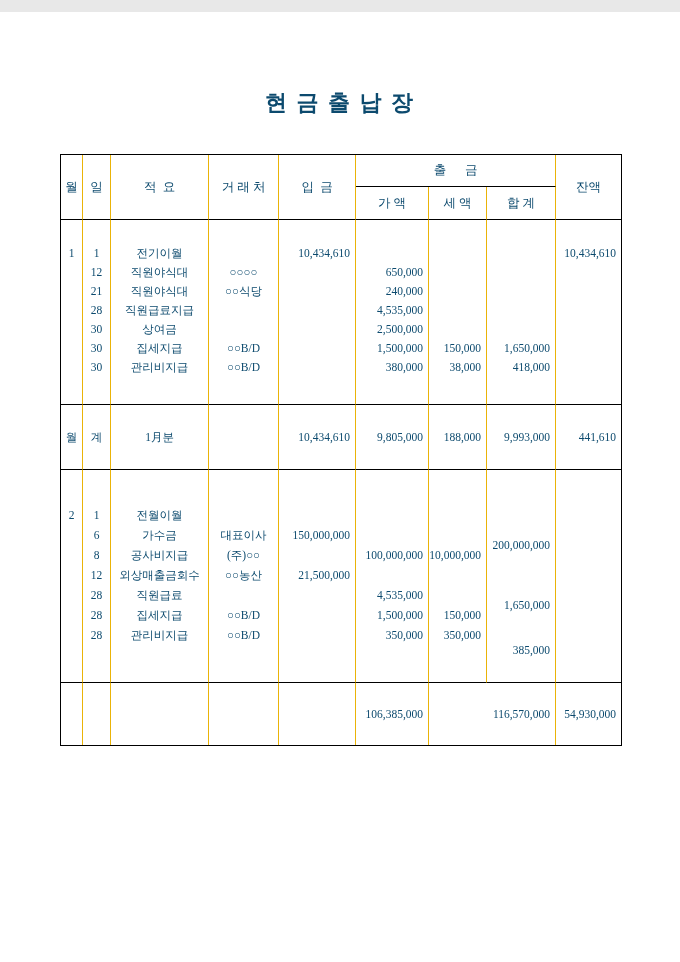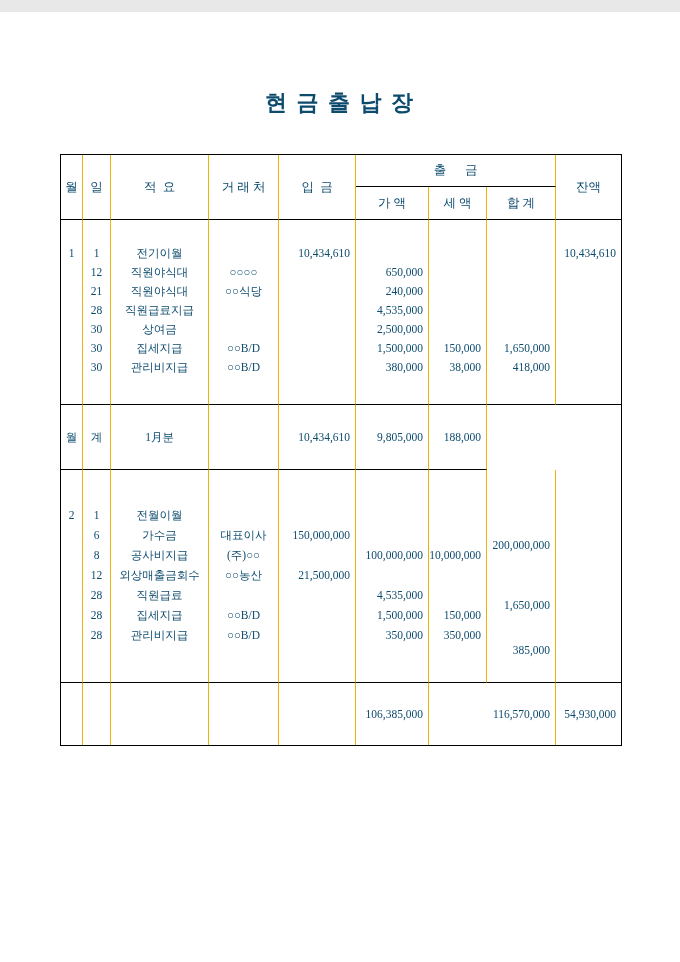--- a/index.html
+++ b/index.html
@@ -123,20 +123,22 @@
       <div class="l1 num">10,434,610</div>
     </div>
 
     <div class="cell mt c1 vc">월</div>
     <div class="cell mt c2 vc">계</div>
     <div class="cell mt c3 vc">1月분</div>
     <div class="cell mt c4"></div>
     <div class="cell mt c5 vr">10,434,610</div>
     <div class="cell mt c6 vr">9,805,000</div>
     <div class="cell mt c7 vr">188,000</div>
+    <div class="cell mt c8 vr">9,993,000</div>
+    <div class="cell mt c9 vr nr">441,610</div>
 
     <div class="cell b2 c1 p2 ctr">
       <div class="l2">2</div>
     </div>
     <div class="cell b2 c2 p2 ctr">
       <div class="l2">1</div>
       <div class="l2">6</div>
       <div class="l2">8</div>
       <div class="l2">12</div>
       <div class="l2">28</div>

